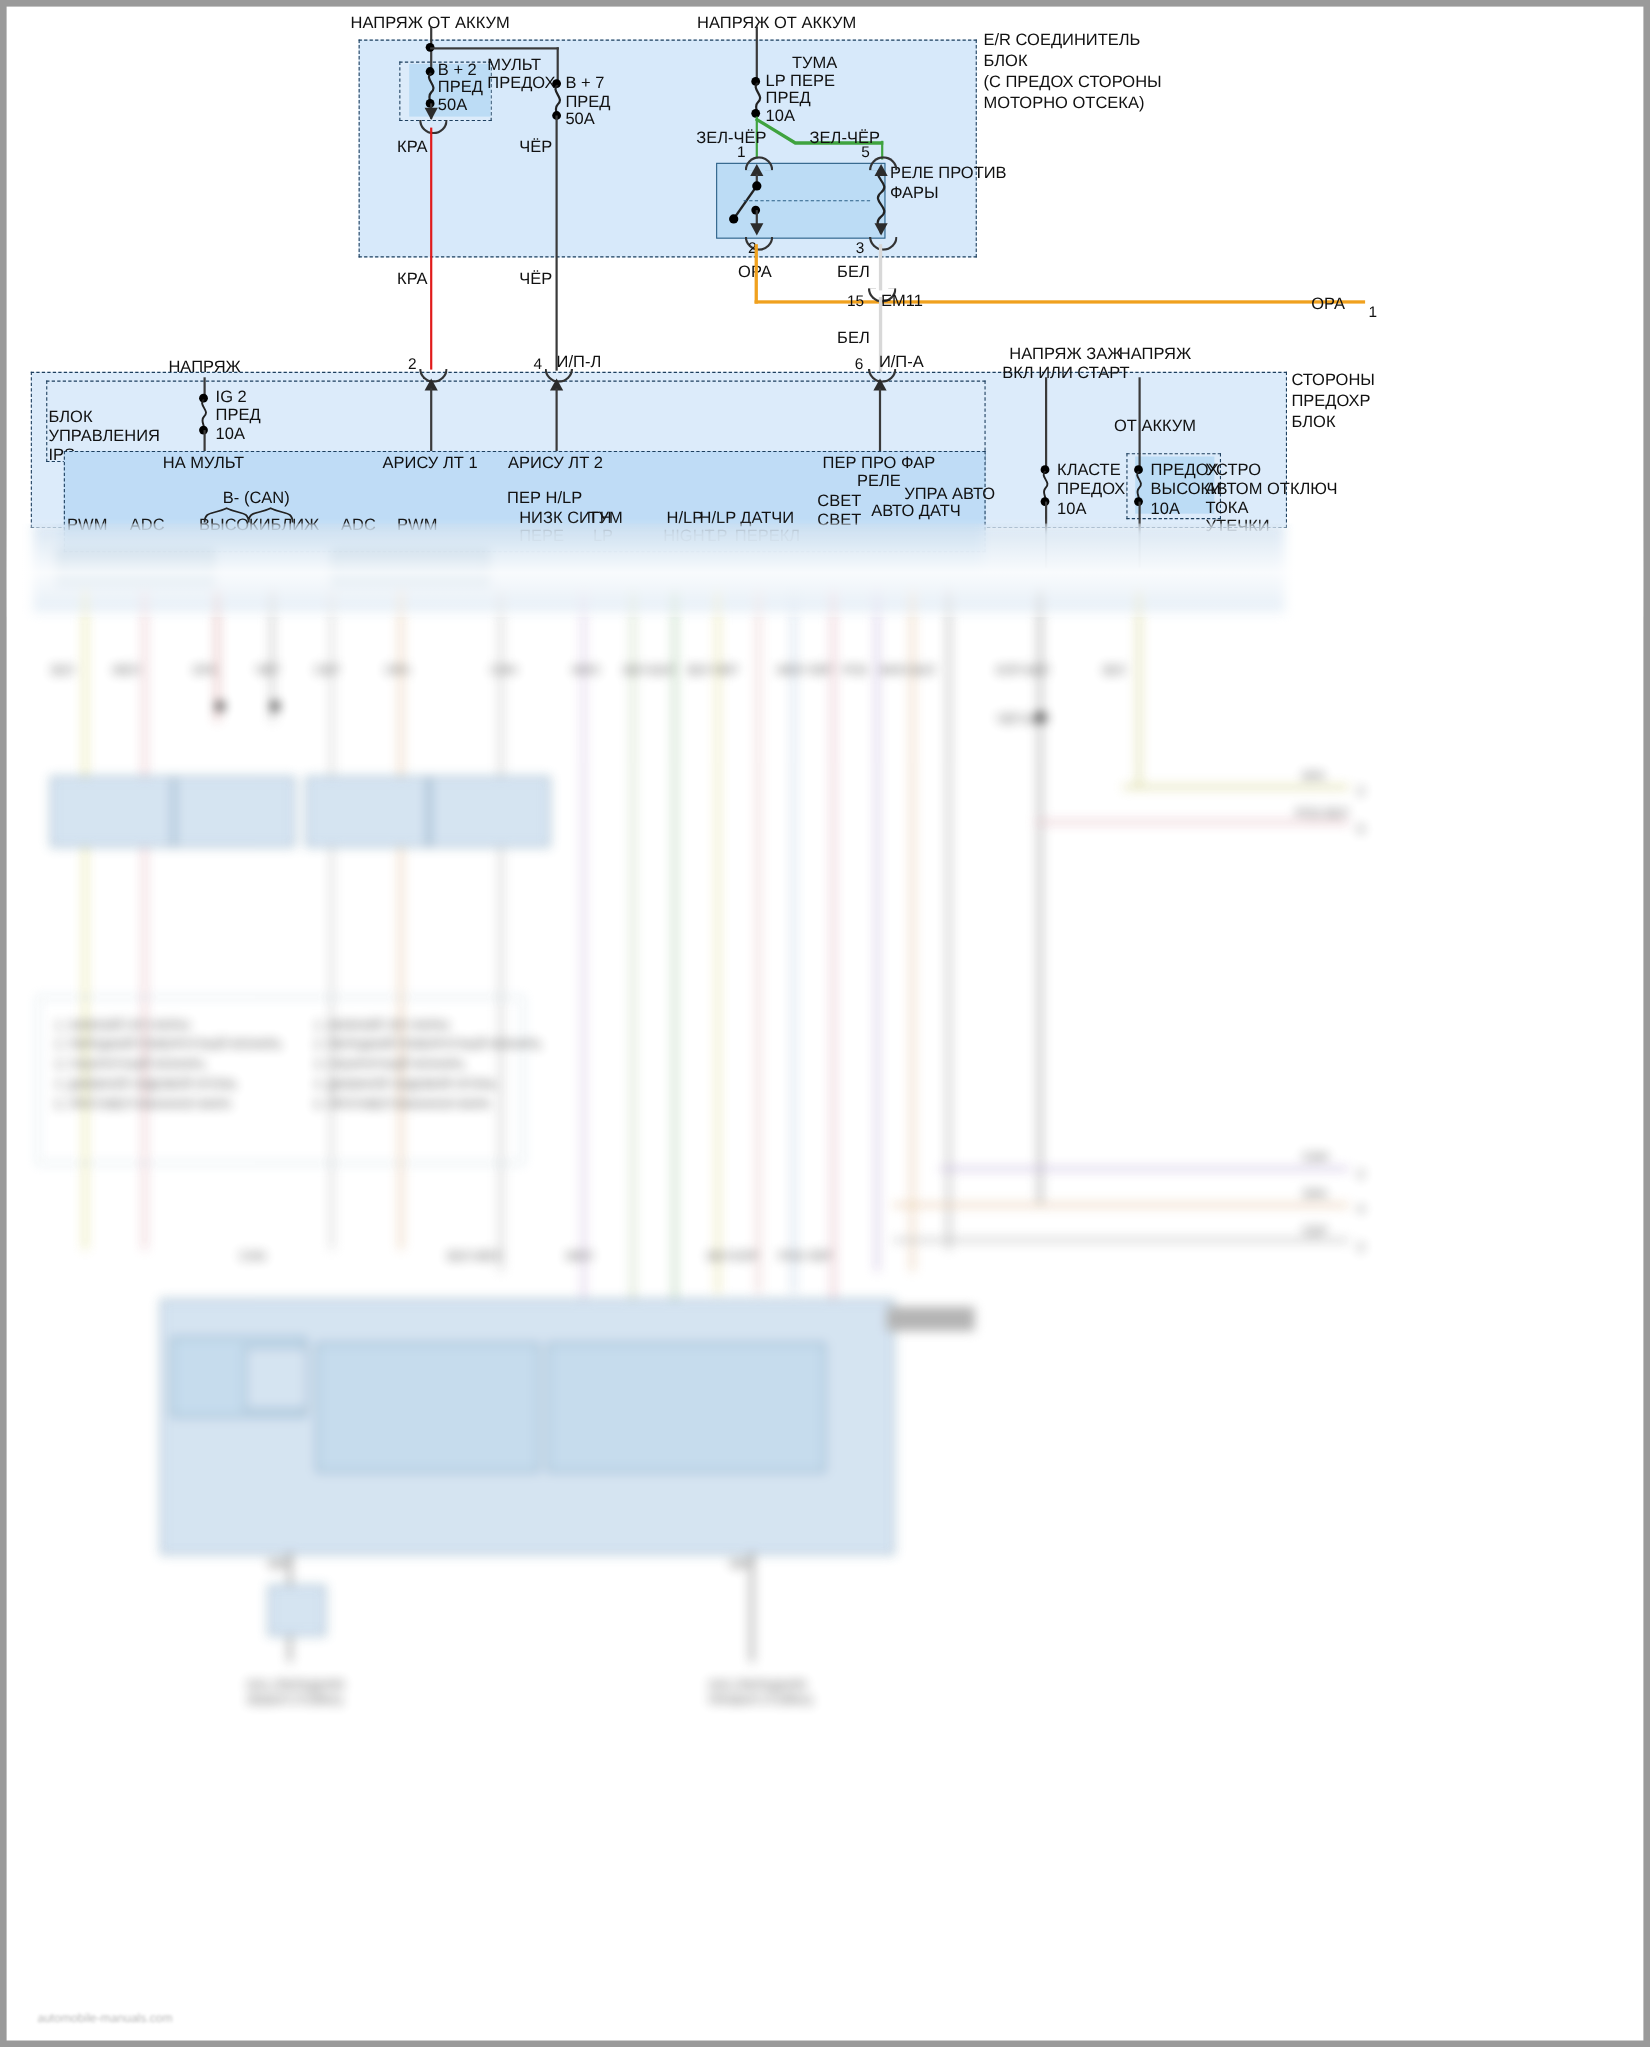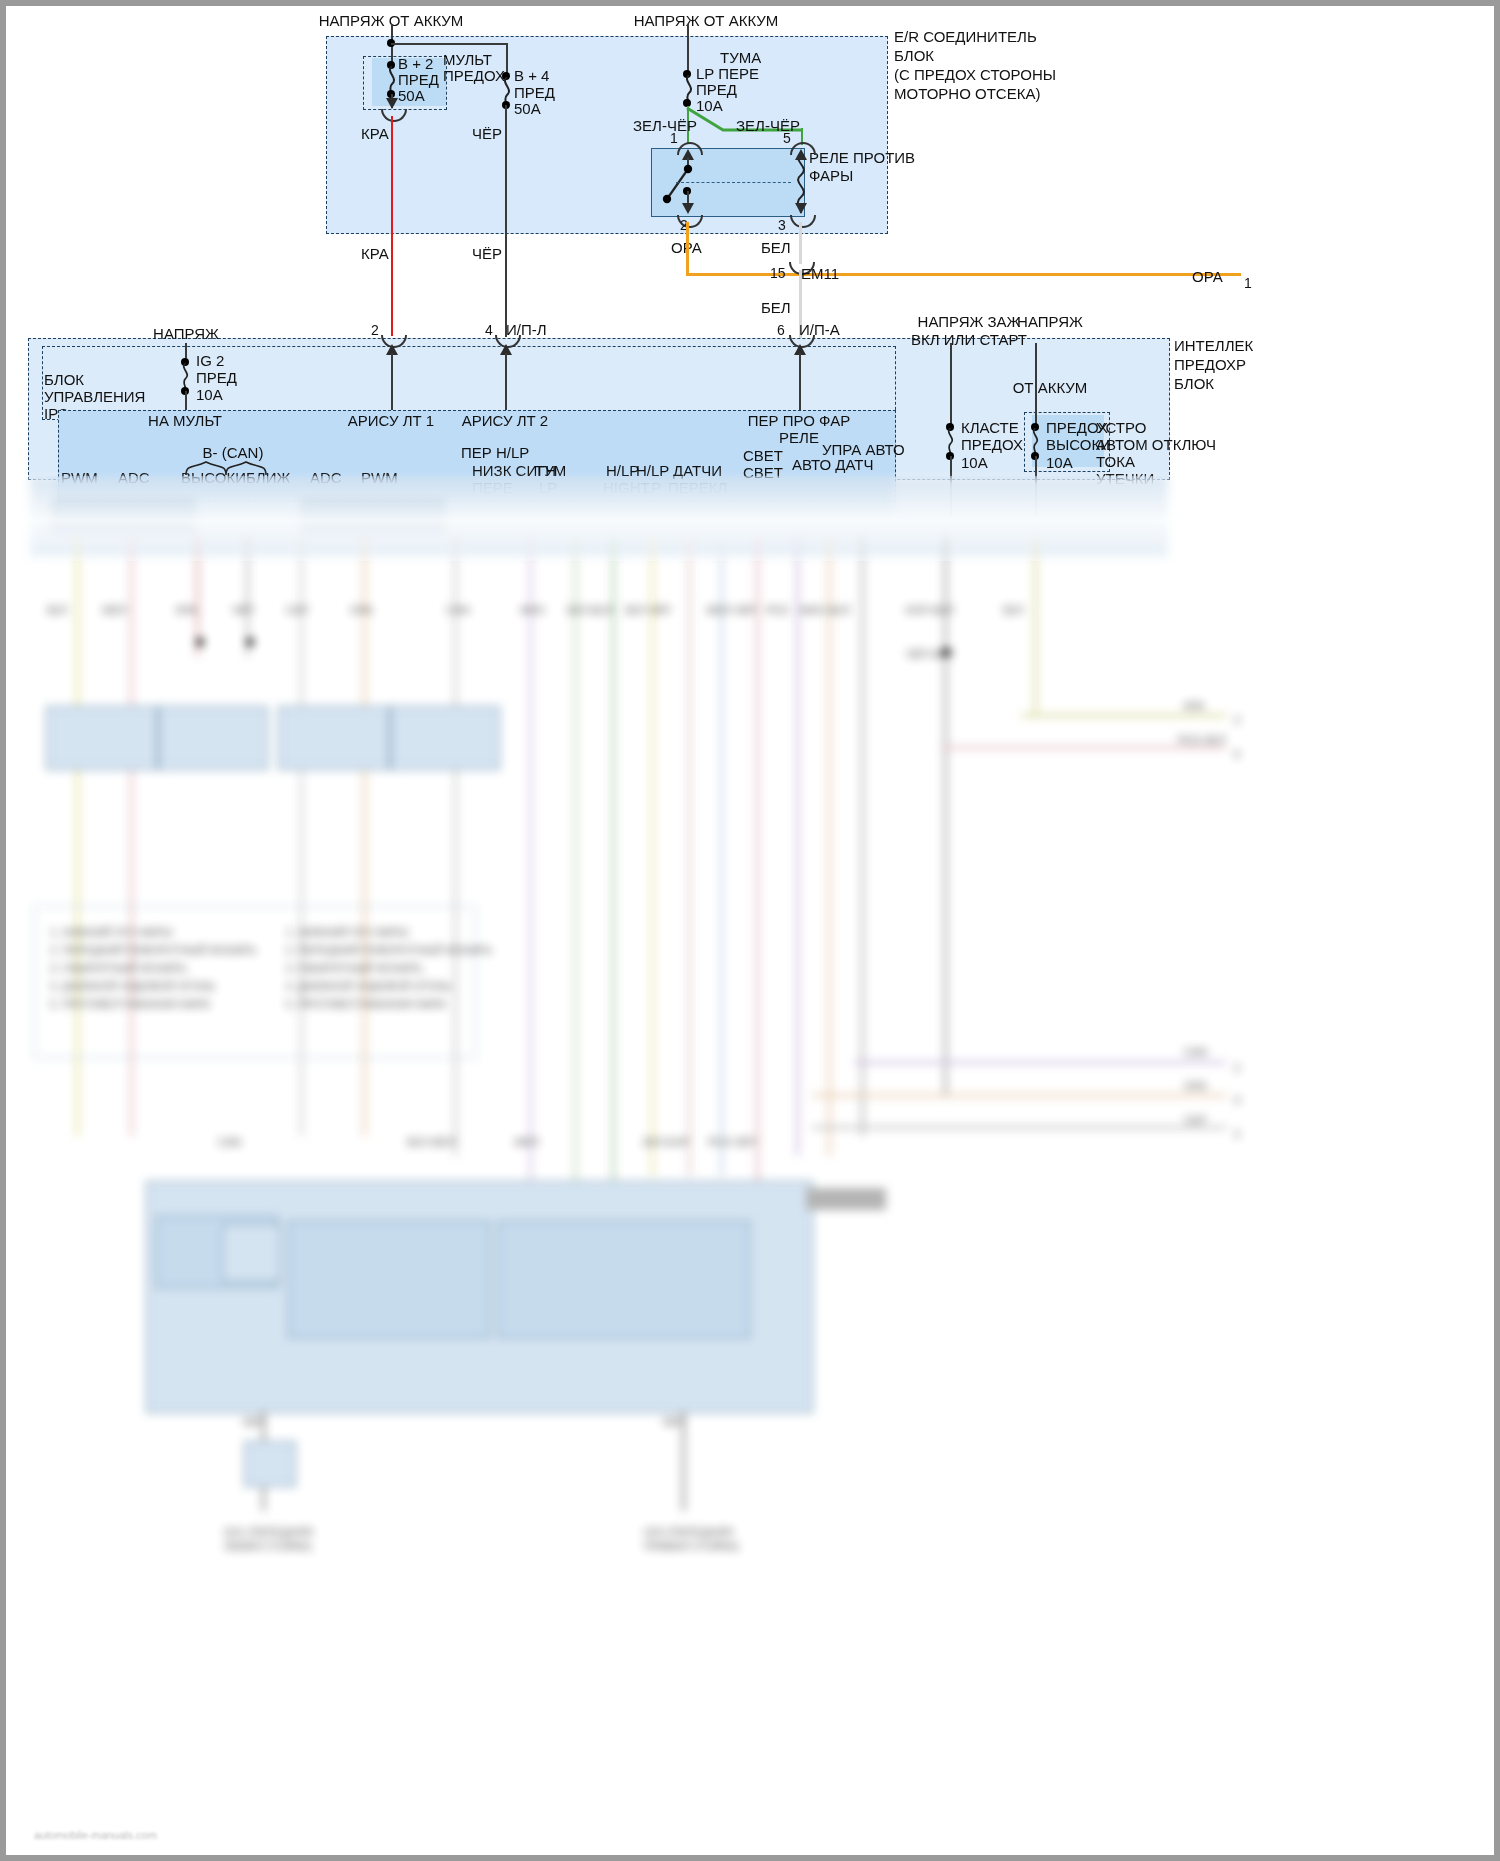--- a/index.html
+++ b/index.html
@@ -86,21 +86,21 @@
   <div class="cup" style="left:375px;top:103px;"></div>
   <div class="wire v red" style="left:385px;top:110px;height:220px;"></div>
   <div class="lbl" style="left:355px;top:118px;">КРА</div>
   <div class="lbl" style="left:355px;top:238px;">КРА</div>
 
   <div class="dot" style="left:496px;top:66px;"></div>
   <svg class="fuse" style="left:493px;top:71px;" viewBox="0 0 16 30">
     <path d="M8 0 C 1 6, 15 12, 8 18 C 4 22, 8 26, 8 30" stroke="#222" stroke-width="2" fill="none"></path>
   </svg>
   <div class="dot" style="left:496px;top:95px;"></div>
-  <div class="lbl" style="left:508px;top:60px;">B + 4</div>
+  <div class="lbl" style="left:508px;top:60px;">B + 7</div>
   <div class="lbl" style="left:508px;top:77px;">ПРЕД</div>
   <div class="lbl" style="left:508px;top:93px;">50A</div>
   <div class="wire v blk2" style="left:499px;top:99px;height:232px;"></div>
   <div class="lbl" style="left:466px;top:118px;">ЧЁР</div>
   <div class="lbl" style="left:466px;top:238px;">ЧЁР</div>
 
   <div class="wire v blk2" style="left:681px;top:18px;height:52px;"></div>
   <div class="dot" style="left:677px;top:64px;"></div>
   <svg class="fuse" style="left:675px;top:69px;" viewBox="0 0 16 30">
     <path d="M8 0 C 1 6, 15 12, 8 18 C 4 22, 8 26, 8 30" stroke="#222" stroke-width="2" fill="none"></path>
@@ -160,21 +160,21 @@
   <div class="lbl" style="left:1238px;top:268px;font-size:14px;">1</div>
 
   <div class="wire v wht" style="left:793px;top:216px;height:42px;width:3.2px;"></div>
   <div class="cup" style="left:783px;top:256px;"></div>
   <div class="lbl" style="left:764px;top:258px;font-size:14px;">15</div>
   <div class="lbl" style="left:795px;top:258px;">EM11</div>
   <div class="wire v wht" style="left:793px;top:264px;height:68px;width:3.2px;"></div>
   <div class="lbl" style="left:755px;top:292px;">БЕЛ</div>
 
   <div class="dashed lite" style="left:22px;top:332px;width:1140px;height:140px;"></div>
-  <div class="lbl" style="left:1168px;top:330px;">ИНТЕЛЛЕК</div>
+  <div class="lbl" style="left:1168px;top:330px;">СТОРОНЫ</div>
   <div class="lbl" style="left:1168px;top:349px;">ПРЕДОХР</div>
   <div class="lbl" style="left:1168px;top:368px;">БЛОК</div>
 
   <div class="dashed" style="left:36px;top:340px;width:852px;height:72px;background:transparent;"></div>
   <div class="lbl" style="left:38px;top:364px;">БЛОК</div>
   <div class="lbl" style="left:38px;top:381px;">УПРАВЛЕНИЯ</div>
   <div class="lbl" style="left:38px;top:398px;">IPS</div>
 
   <div class="lbl c" style="left:180px;top:318px;">НАПРЯЖ</div>
   <div class="wire v blk2" style="left:179px;top:337px;height:19px;"></div>

